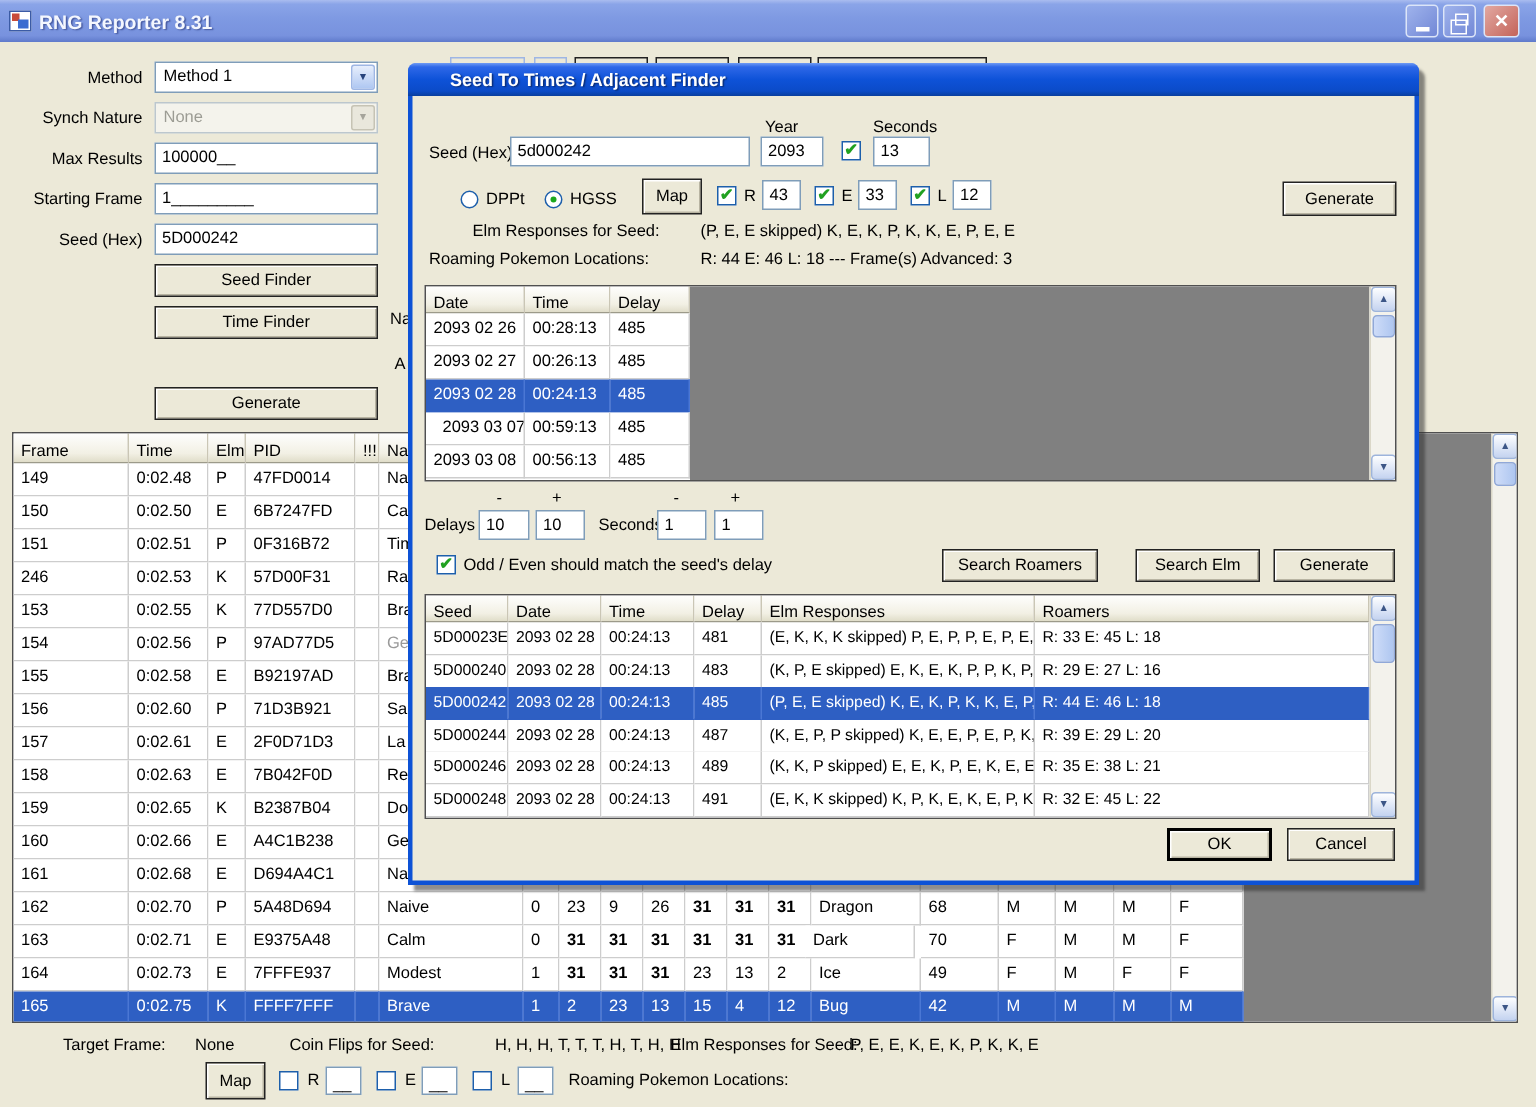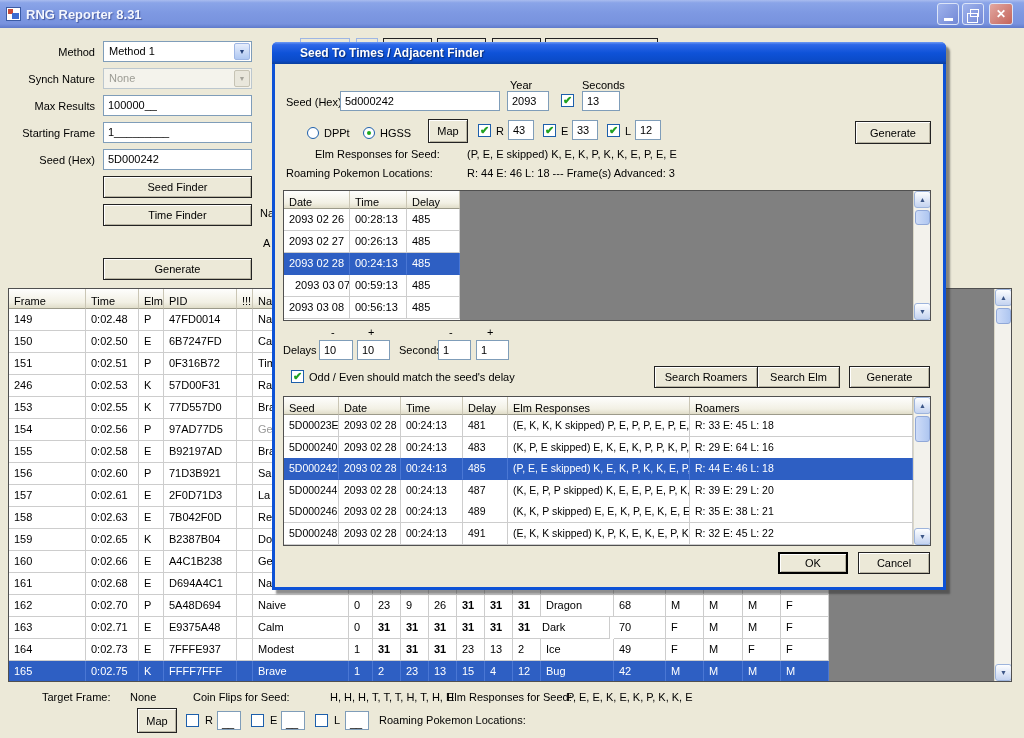--- a/index.html
+++ b/index.html
@@ -562,21 +562,21 @@
   <div class="lbl" style="left:215px;top:284px">+</div>
   <div class="lbl" style="left:11px;top:302px">Delays</div>
   <div class="tb" style="left:47px;top:298px;width:34px;height:20px">10</div>
   <div class="tb" style="left:85px;top:298px;width:33px;height:20px">10</div>
   <div class="lbl" style="left:127px;top:302px">Seconds</div>
   <div class="tb" style="left:166px;top:298px;width:33px;height:20px">1</div>
   <div class="tb" style="left:204px;top:298px;width:33px;height:20px">1</div>
 
   <span class="cb" style="left:19px;top:328px">✔</span>
   <div class="lbl" style="left:37px;top:329px">Odd / Even should match the seed's delay</div>
-  <div class="btn" style="left:382px;top:324px;width:104px;height:22px">Search Roamers</div>
+  <div class="btn" style="left:356px;top:324px;width:104px;height:22px">Search Roamers</div>
   <div class="btn" style="left:485px;top:324px;width:83px;height:22px">Search Elm</div>
   <div class="btn" style="left:577px;top:324px;width:81px;height:22px">Generate</div>
 
   <div class="lv small" id="adjacents-table" style="left:11px;top:354px;width:648px;height:150px">
       <div class="hcell" style="left: 0px; top: 0px; width: 55px; height: 18px; line-height: 17px;">Seed</div>
       <div class="hcell" style="left: 55px; top: 0px; width: 62px; height: 18px; line-height: 17px;">Date</div>
       <div class="hcell" style="left: 117px; top: 0px; width: 62px; height: 18px; line-height: 17px;">Time</div>
       <div class="hcell" style="left: 179px; top: 0px; width: 45px; height: 18px; line-height: 17px;">Delay</div>
       <div class="hcell" style="left: 406px; top: 0px; width: 223px; height: 18px; line-height: 17px;">Roamers</div>
       <div class="hcell" style="left: 224px; top: 0px; width: 182px; height: 18px; line-height: 17px;">Elm Responses</div>
@@ -587,21 +587,21 @@
         <div class="dcell" style="left: 179px; top: 0px; width: 45px; height: 22px; line-height: 21px;">481</div>
         <div class="dcell" style="left: 224px; top: 0px; width: 182px; height: 22px; line-height: 21px;">(E, K, K, K skipped)  P, E, P, P, E, P, E, E, ...</div>
         <div class="dcell" style="left: 406px; top: 0px; width: 223px; height: 22px; line-height: 21px;">R: 33  E: 45  L: 18</div>
       </div>
       <div class="trow" style="top: 40px; width: 629px; height: 22px;">
         <div class="dcell" style="left: 0px; top: 0px; width: 55px; height: 22px; line-height: 21px;">5D000240</div>
         <div class="dcell" style="left: 55px; top: 0px; width: 62px; height: 22px; line-height: 21px;">2093 02 28</div>
         <div class="dcell" style="left: 117px; top: 0px; width: 62px; height: 22px; line-height: 21px;">00:24:13</div>
         <div class="dcell" style="left: 179px; top: 0px; width: 45px; height: 22px; line-height: 21px;">483</div>
         <div class="dcell" style="left: 224px; top: 0px; width: 182px; height: 22px; line-height: 21px;">(K, P, E skipped)  E, K, E, K, P, P, K, P, E, ...</div>
-        <div class="dcell" style="left: 406px; top: 0px; width: 223px; height: 22px; line-height: 21px;">R: 29  E: 64  L: 16</div>
+        <div class="dcell" style="left: 406px; top: 0px; width: 223px; height: 22px; line-height: 21px;">R: 29  E: 27  L: 16</div>
       </div>
       <div class="trow sel" style="top: 61px; width: 629px; height: 22px;">
         <div class="dcell" style="left: 0px; top: 0px; width: 55px; height: 22px; line-height: 21px;">5D000242</div>
         <div class="dcell" style="left: 55px; top: 0px; width: 62px; height: 22px; line-height: 21px;">2093 02 28</div>
         <div class="dcell" style="left: 117px; top: 0px; width: 62px; height: 22px; line-height: 21px;">00:24:13</div>
         <div class="dcell" style="left: 179px; top: 0px; width: 45px; height: 22px; line-height: 21px;">485</div>
         <div class="dcell" style="left: 224px; top: 0px; width: 182px; height: 22px; line-height: 21px;">(P, E, E skipped)  K, E, K, P, K, K, E, P, E, ...</div>
         <div class="dcell" style="left: 406px; top: 0px; width: 223px; height: 22px; line-height: 21px;">R: 44  E: 46  L: 18</div>
       </div>
       <div class="trow" style="top: 83px; width: 629px; height: 22px;">

